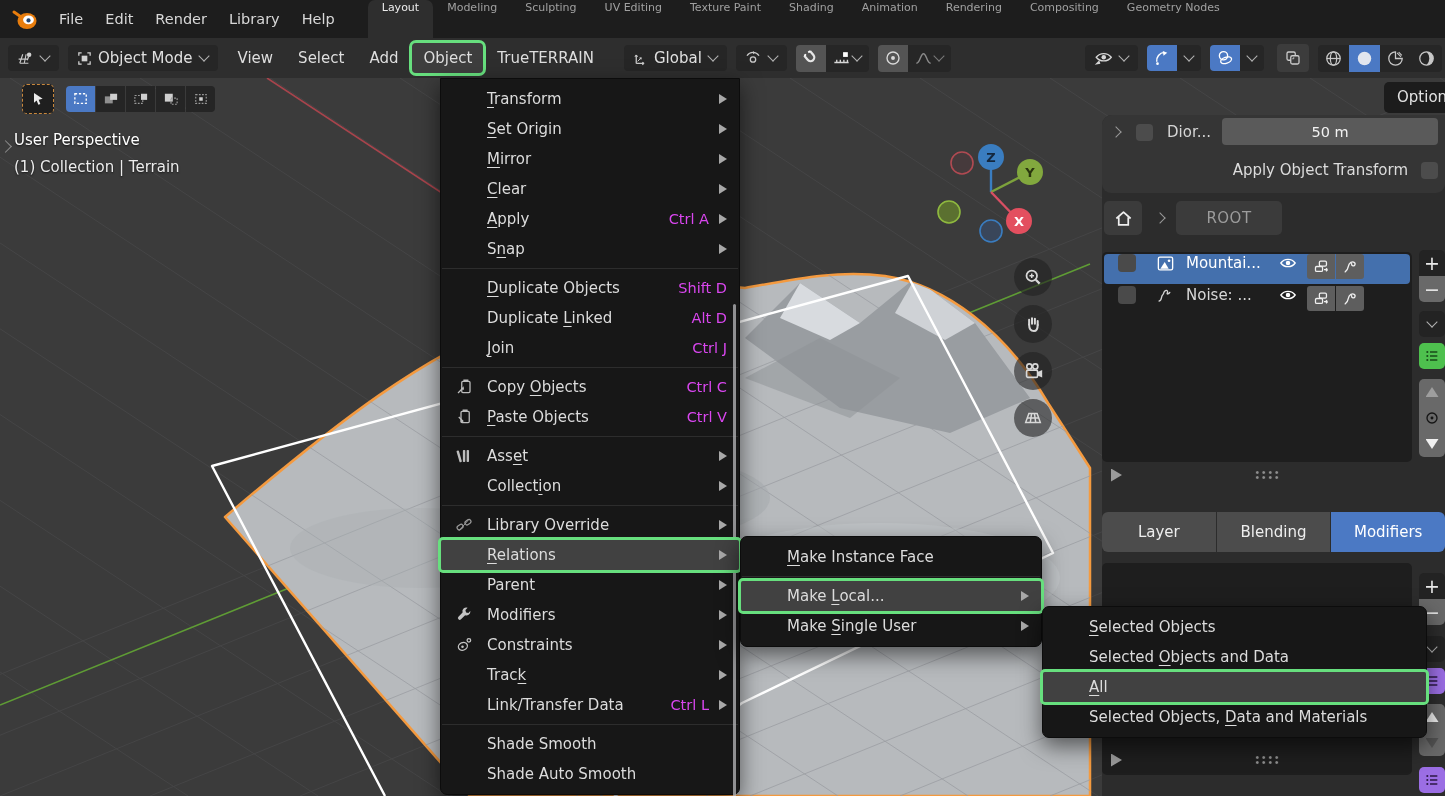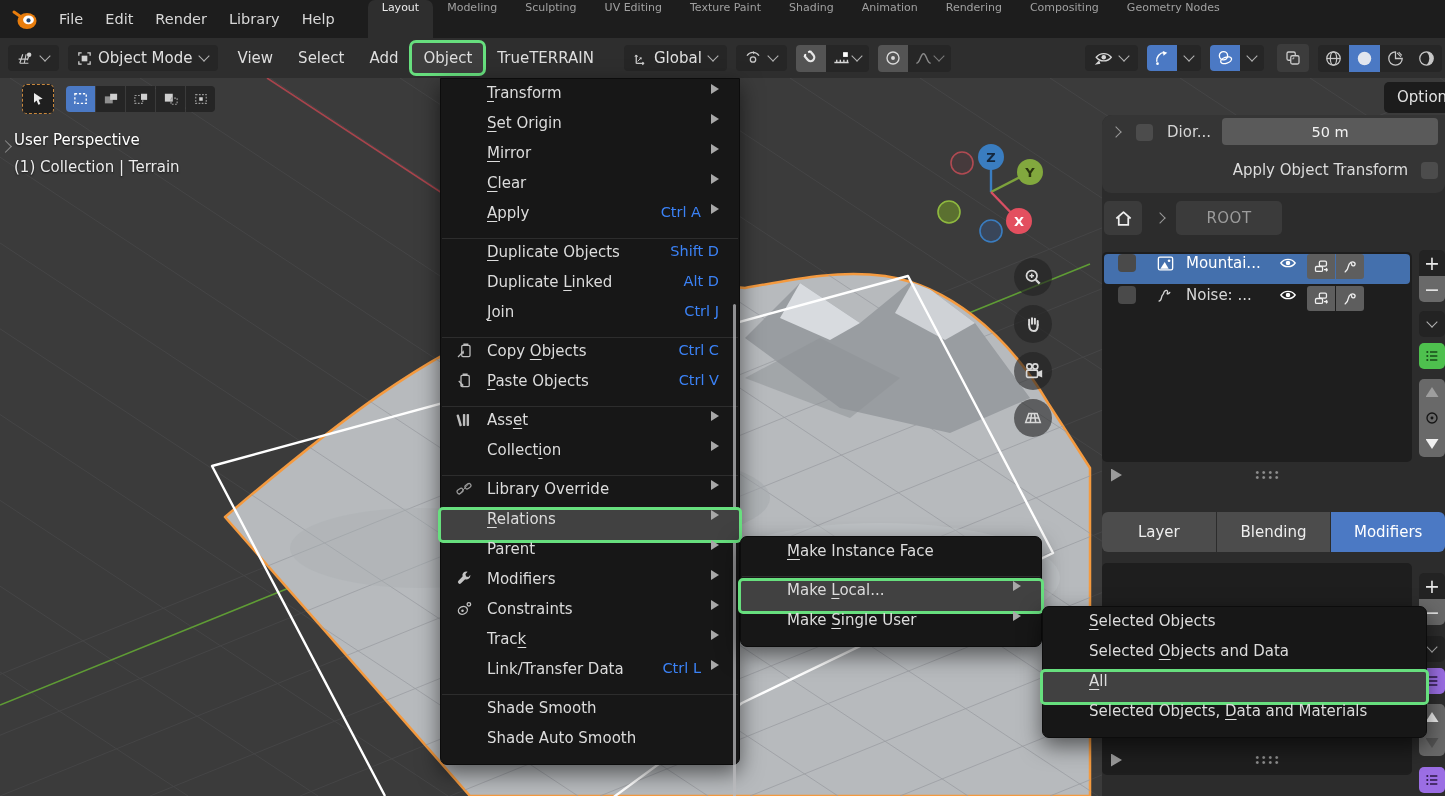--- a/index.html
+++ b/index.html
@@ -81,25 +81,25 @@
   .sbtabs{position:absolute;left:0;top:397px;width:100%;height:40px;display:flex}
   .sbtab{flex:1;background:#4c4c4c;display:flex;align-items:center;justify-content:center;font-size:15px;color:#eee;margin-right:1px}
   .sbtab:first-child{border-radius:6px 0 0 6px}
   .sbtab:last-child{border-radius:0 6px 6px 0;margin-right:0}
   .sbtab.active{background:#4b79c4;color:#fff}
   
   .menu{position:absolute;background:#171717;border:1px solid #0c0c0c;border-radius:7px;padding:5px 0;box-shadow:0 8px 22px rgba(0,0,0,.55);z-index:50;box-sizing:border-box}
   #object-menu{left:440px;top:78px;width:300px;border-radius:0 0 7px 7px}
   #relations-menu{left:740px;top:536px;width:302px}
   #makelocal-menu{left:1042px;top:606px;width:385px}
-  .mi{height:30px;display:flex;align-items:flex-start;padding-right:20px;position:relative}
+  .mi{height:30px;display:flex;align-items:center;padding-right:12px;position:relative}
   .mi .ic{width:46px;display:flex;justify-content:center;flex:none}
   .mi .lb{font-size:15px;color:#dcdcdc;flex:1;white-space:nowrap}
   .mi .lb u{text-underline-offset:2.5px}
-  .mi .short{font-size:14.5px;color:#3b82f6;margin-left:4px;white-space:nowrap}
+  .mi .short{font-size:14.5px;color:#d946ef;margin-left:4px;white-space:nowrap}
   .mi .arr{width:8px;height:10px;background:#a8a8a8;clip-path:polygon(0 0,100% 50%,0 100%);margin-left:10px;flex:none}
   .mi.hl{background:#414141;outline:3px solid #67df7e;border-radius:2px}
   .msep{height:1px;background:#2d2d2d;margin:4px 1px}
   .scrollind{position:absolute;right:3px;top:225px;width:3px;height:555px;background:#b9babc;border-radius:2px;opacity:.75}
 </style>
 </head>
 <body>
 
 <div id="app">
 
@@ -591,20 +591,25 @@
         <span class="ic"></span>
         <span class="lb"><u>C</u>lear</span>
         <span class="arr"></span>
       </div>
       <div class="mi">
         <span class="ic"></span>
         <span class="lb"><u>A</u>pply</span>
         <span class="short">Ctrl A</span>
         <span class="arr"></span>
       </div>
+      <div class="mi">
+        <span class="ic"></span>
+        <span class="lb">S<u>n</u>ap</span>
+        <span class="arr"></span>
+      </div>
       <div class="msep"></div>
       <div class="mi">
         <span class="ic"></span>
         <span class="lb"><u>D</u>uplicate Objects</span>
         <span class="short">Shift D</span>
       </div>
       <div class="mi">
         <span class="ic"></span>
         <span class="lb">Duplicate <u>L</u>inked</span>
         <span class="short">Alt D</span>

